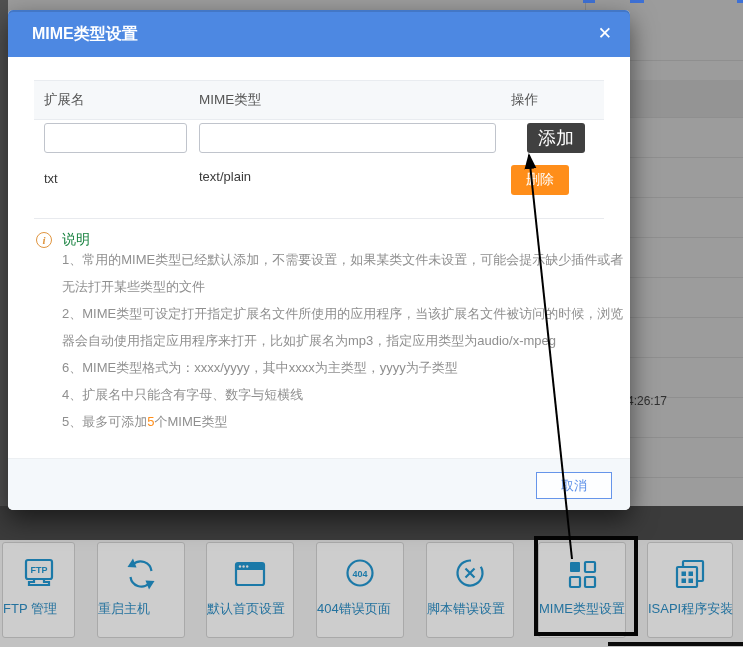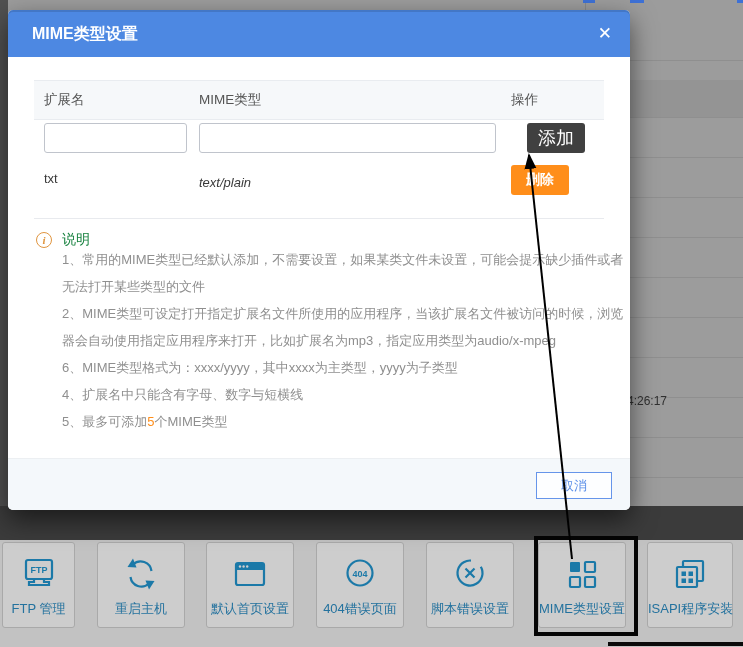--- a/index.html
+++ b/index.html
@@ -14,22 +14,22 @@
   .bg-row-band{position:absolute;left:0;top:80px;width:743px;height:37px;background:#949494;}
   .bg-vline{position:absolute;left:585px;top:0;width:1px;height:10px;background:#8a8a8a;}
   .bg-blue-frag{position:absolute;top:0;height:3px;background:#3e71d6;}
   .bg-blue-dash{position:absolute;left:626px;top:172px;width:4px;height:10px;background:#3e71d6;}
   .bg-timestamp{position:absolute;left:627px;top:394px;font-size:12px;color:#303030;}
   .bg-left-shade{position:absolute;left:0;top:0;width:8px;height:506px;background:#515151;}
   .bg-darkband{position:absolute;left:0;top:506px;width:743px;height:34px;background:#3b3b3b;}
   
   .bg-bottom{position:absolute;left:0;top:540px;width:743px;height:107px;background:#c2c2c2;z-index:1;}
   .card{
-    position:absolute;top:2px;height:86px;background:#cdcdcd;border:1px solid #a9a9a9;
-    border-radius:3px;box-sizing:border-box;text-align:center;
+    position:absolute;top:2px;height:96px;background:#cdcdcd;border:1px solid #a9a9a9;
+    border-radius:3px;box-sizing:border-box;text-align:left;
   }
   .card .icon{display:flex;justify-content:center;margin-top:11px;height:40px;}
   .card .label{margin-top:6px;font-size:13px;color:#24729e;white-space:nowrap;}
   .card svg{stroke:#1b79a8;fill:none;stroke-width:2.2;}
   .card svg text{stroke:none;fill:#1b79a8;font-family:"Liberation Sans",sans-serif;font-weight:bold;}
   .highlight-box{
     position:absolute;left:534px;top:536px;width:96px;height:92px;
     border:4px solid #050505;z-index:6;background:transparent;
   }
   .bottom-black-line{position:absolute;left:608px;top:642px;width:135px;height:4px;background:#0a0a0a;z-index:6;}
@@ -58,24 +58,24 @@
     position:absolute;top:113px;height:30px;border:1px solid #c0c4cc;border-radius:3px;
     box-sizing:border-box;background:#fff;padding:0 8px;font-size:13px;color:#333;outline:none;
   }
   .inp-ext{left:36px;width:143px;}
   .inp-mime{left:191px;width:297px;}
   .btn-add{
     position:absolute;left:503px;top:113px;width:58px;height:30px;background:#404040;color:#fff;
     border:none;border-radius:3px;font-size:18px;cursor:pointer;font-family:inherit;margin-left:16px;
   }
   .row-ext{position:absolute;left:36px;top:161px;font-size:13px;color:#3a3a3a;}
-  .row-mime{position:absolute;left:191px;top:165px;font-size:13px;color:#3a3a3a;font-style:italic;}
+  .row-mime{position:absolute;left:191px;top:159px;font-size:13px;color:#3a3a3a;}
   .btn-del{
     position:absolute;left:503px;top:155px;width:58px;height:30px;background:#ff8e1a;color:#fff;
-    border:none;border-radius:3px;font-size:14px;cursor:pointer;font-family:inherit;font-weight:bold;
+    border:none;border-radius:3px;font-size:14px;cursor:pointer;font-family:inherit;
   }
   .notes-divider{position:absolute;left:26px;top:208px;width:570px;height:1px;background:#e8eaee;}
   .notes-head{position:absolute;left:28px;top:221px;height:18px;}
   .i-icon{
     position:absolute;left:0;top:1px;width:14px;height:14px;border:1.5px solid #e0953f;border-radius:50%;
     color:#e0953f;font-size:11px;font-style:italic;font-weight:bold;text-align:center;line-height:14px;
     font-family:"Liberation Serif",serif;
   }
   .notes-title{position:absolute;left:26px;top:0;font-size:14px;color:#15803d;white-space:nowrap;}
   .notes-list{position:absolute;left:54px;top:236px;width:556px;font-size:13px;color:#8f8f8f;line-height:27px;}

